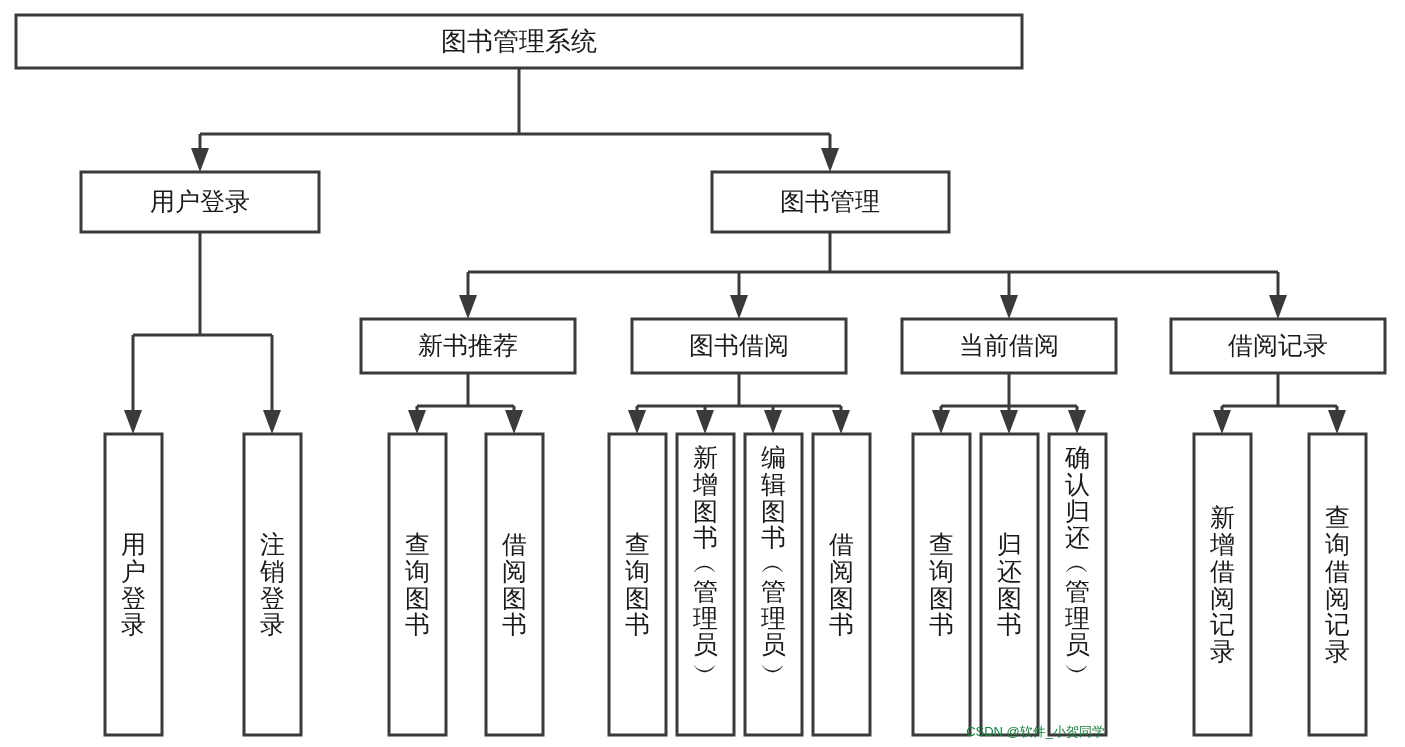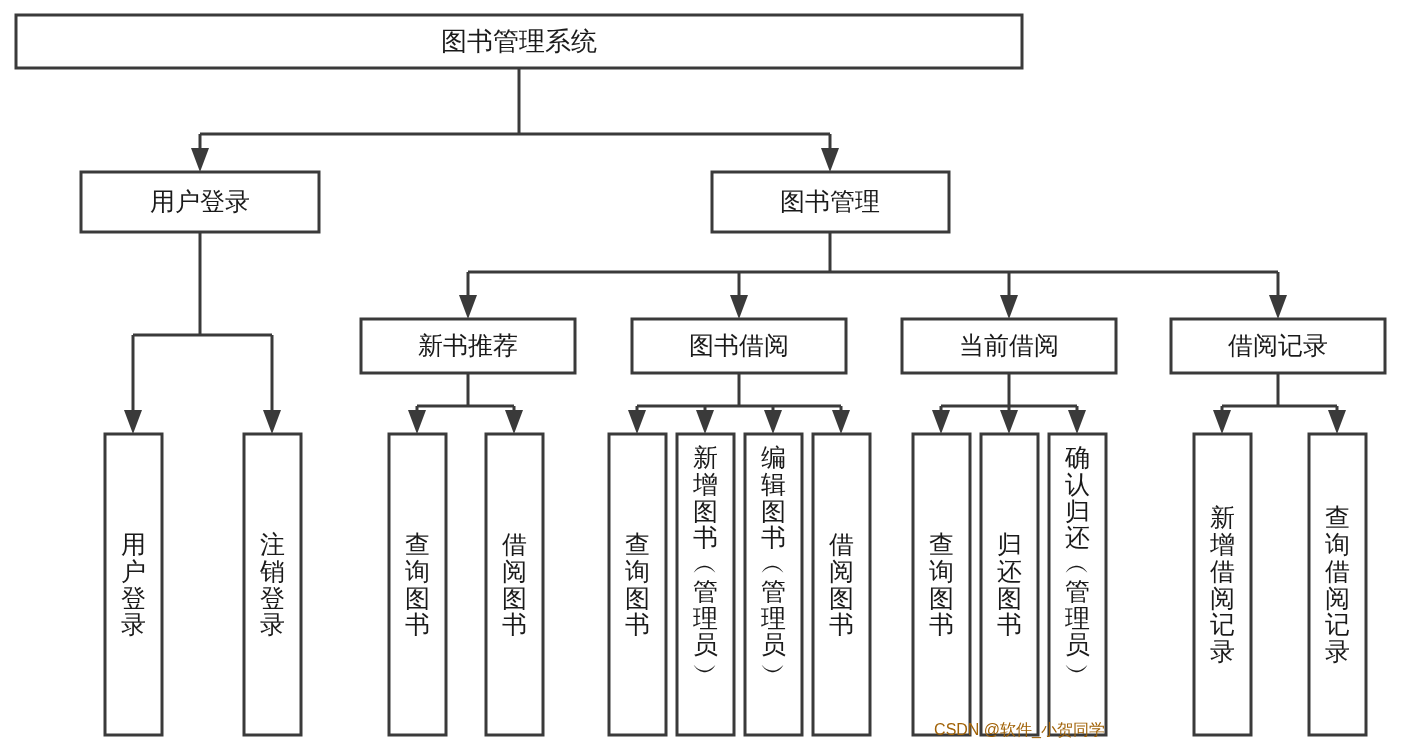--- a/index.html
+++ b/index.html
@@ -69,22 +69,22 @@
     box-sizing: border-box;
   }
   .vert-wrap span.ch {
     display: block;
     text-align: center;
   }
   .watermark {
     position: absolute;
     right: 8px;
     bottom: 6px;
-    font-size: 16px;
-    color: #a16207;
+    font-size: 13px;
+    color: #15803d;
     font-family: "Liberation Sans", "DejaVu Sans", sans-serif;
     white-space: nowrap;
     pointer-events: none;
   }
 </style>
 </head>
 <body>
 
 <div id="diagram-root">
 

